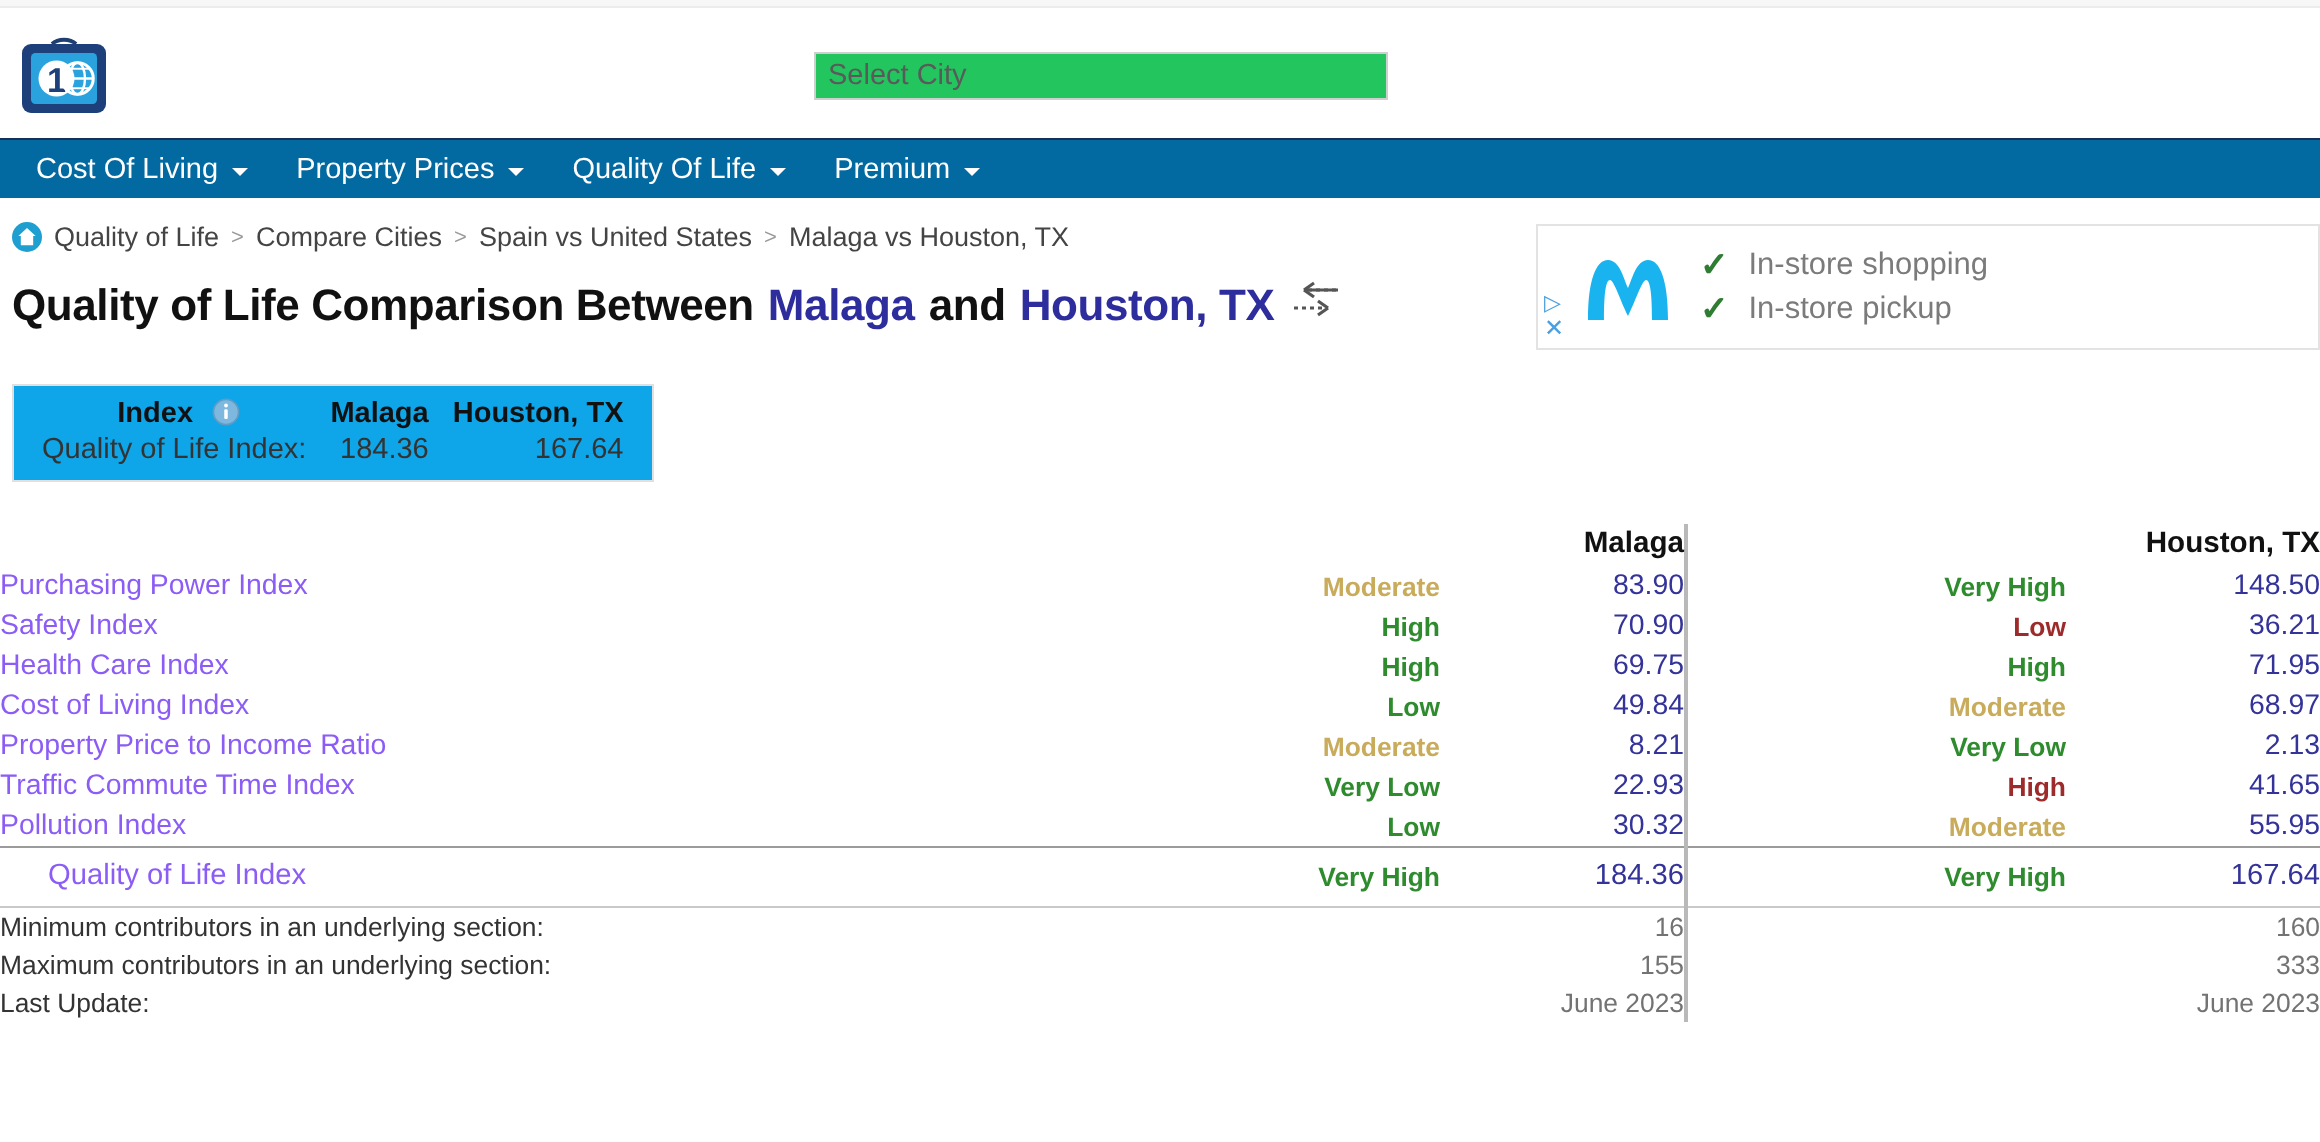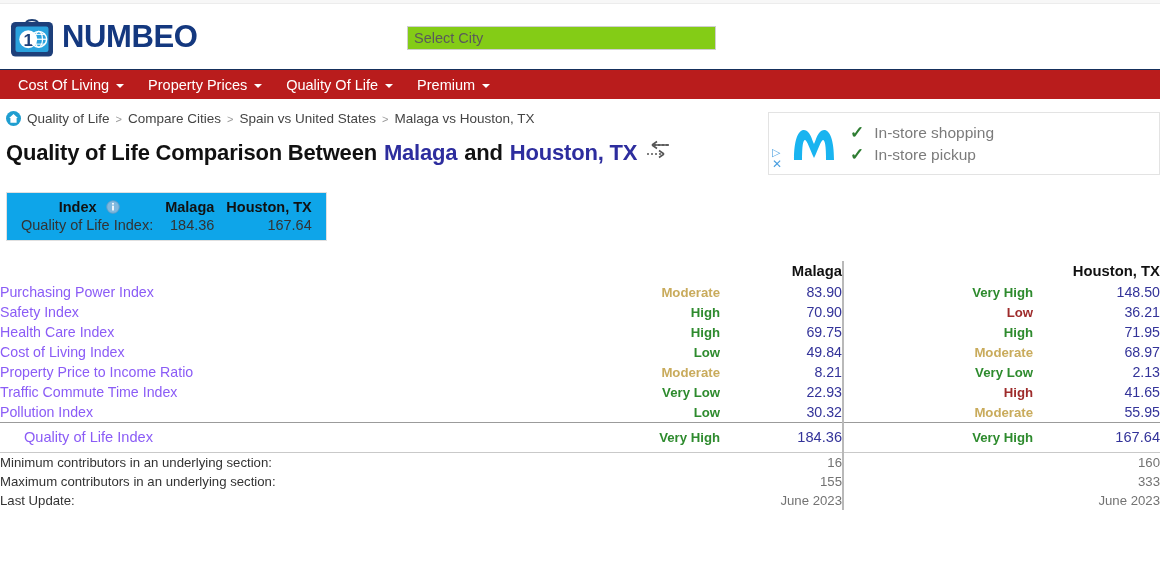--- a/index.html
+++ b/index.html
@@ -28,35 +28,35 @@
   .logo-text {
     font-size: 31px;
     font-weight: bold;
     color: #14387f;
     letter-spacing: -0.4px;
     margin-left: 6px;
     font-family: "Liberation Sans", sans-serif;
   }
   .search-wrap { position:absolute; left: 407px; top: 22px; }
   .search-input {
-    width: 309px; height: 24px;
+    width: 287px; height: 24px;
     border: 1px solid #cfcfcf;
-    background: #84cc16;
+    background: #22c55e;
     font-size: 14.5px;
     color: #555;
     padding: 2px 6px;
     font-family: "Liberation Sans", sans-serif;
     outline: none;
   }
   .search-input::placeholder { color:#5a5a5a; opacity:1; }
 
   
   .navbar {
     height: 30px;
-    background: #b91c1c;
+    background: #0369a1;
     display: flex;
     align-items: center;
     padding-left: 6px;
     border-top: 1px solid #16305c;
   }
   .nav-item {
     color: #ffffff;
     font-size: 14.5px;
     padding: 0 12px;
     display: flex;
@@ -193,21 +193,20 @@
         <rect x="4" y="12" width="56" height="46" rx="6" fill="#1d3f7a"></rect>
         <rect x="10" y="18" width="44" height="34" rx="3" fill="#2aa2dd"></rect>
         <circle cx="27" cy="35" r="12" fill="#ffffff"></circle>
         <text x="27" y="44" font-size="23" font-weight="bold" fill="#1d3f7a" text-anchor="middle" font-family="Liberation Sans, sans-serif">1</text>
         <circle cx="41" cy="35" r="10.5" fill="none" stroke="#ffffff" stroke-width="2"></circle>
         <ellipse cx="41" cy="35" rx="5" ry="10.5" fill="none" stroke="#ffffff" stroke-width="1.6"></ellipse>
         <line x1="30.5" y1="35" x2="51.5" y2="35" stroke="#ffffff" stroke-width="1.6"></line>
         <line x1="32.5" y1="28.5" x2="49.5" y2="28.5" stroke="#ffffff" stroke-width="1.3"></line>
         <line x1="32.5" y1="41.5" x2="49.5" y2="41.5" stroke="#ffffff" stroke-width="1.3"></line>
       </svg>
-      <span class="logo-text">NUMBEO</span>
     </div>
 
     <div class="search-wrap">
       <input class="search-input" type="text" placeholder="Select City" style="">
     </div>
   </div>
 
   
   <div class="navbar">
     <div class="nav-item">

